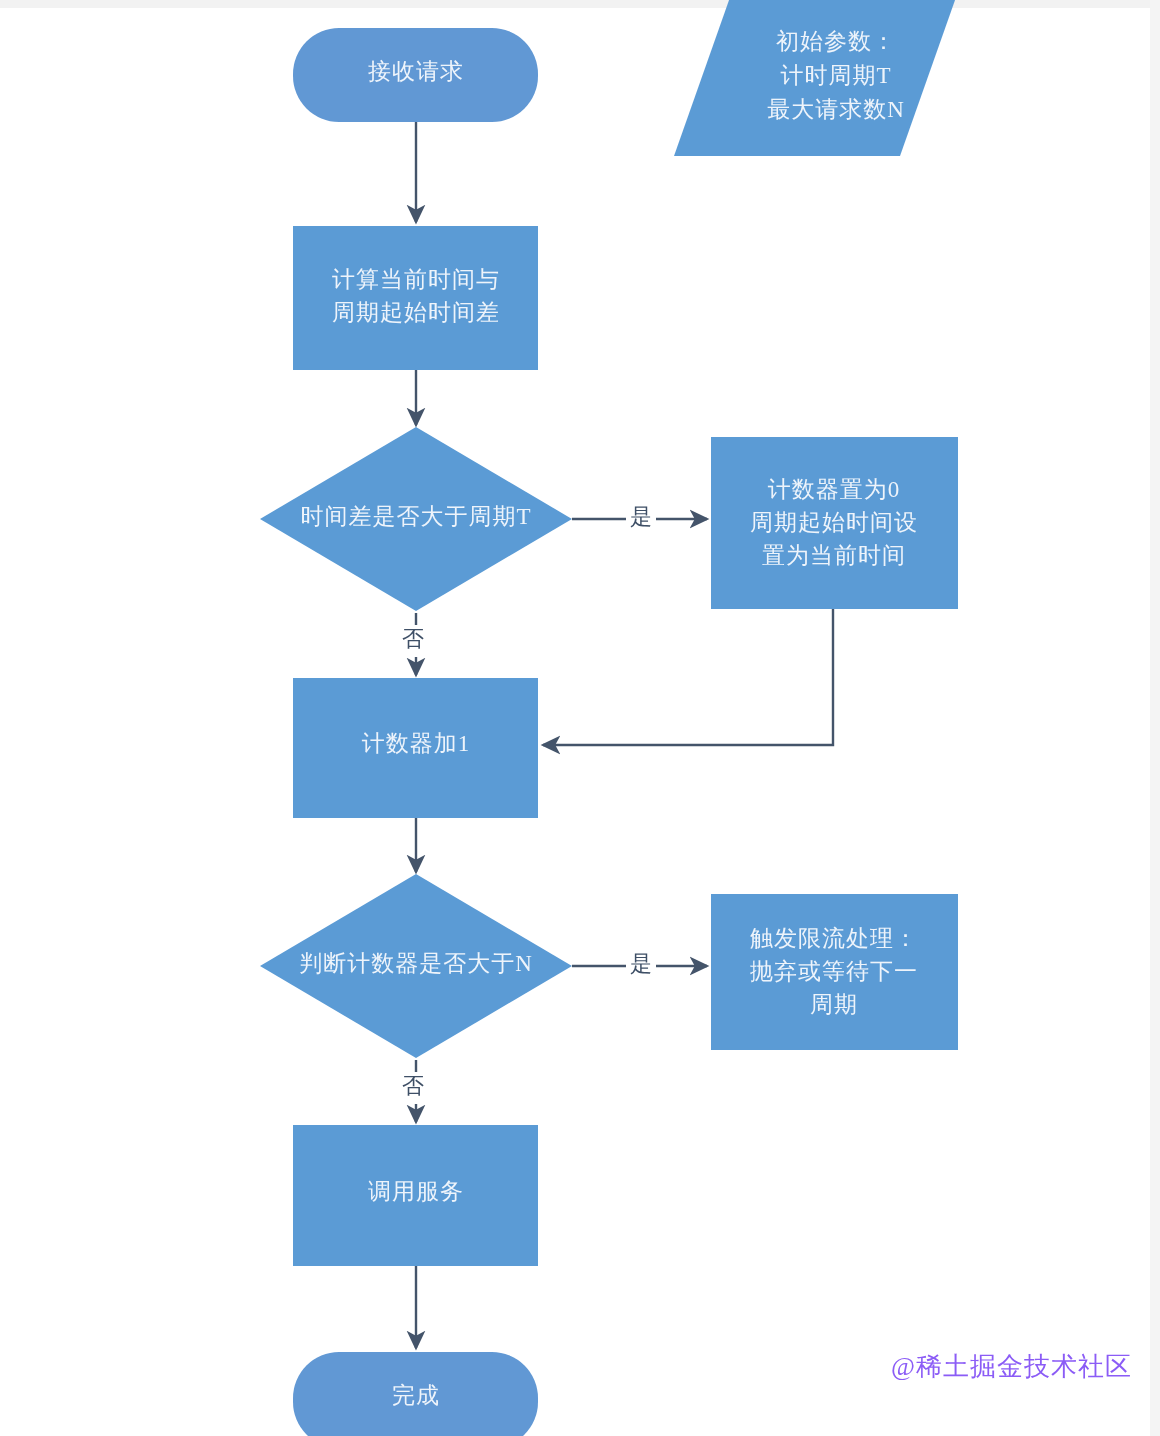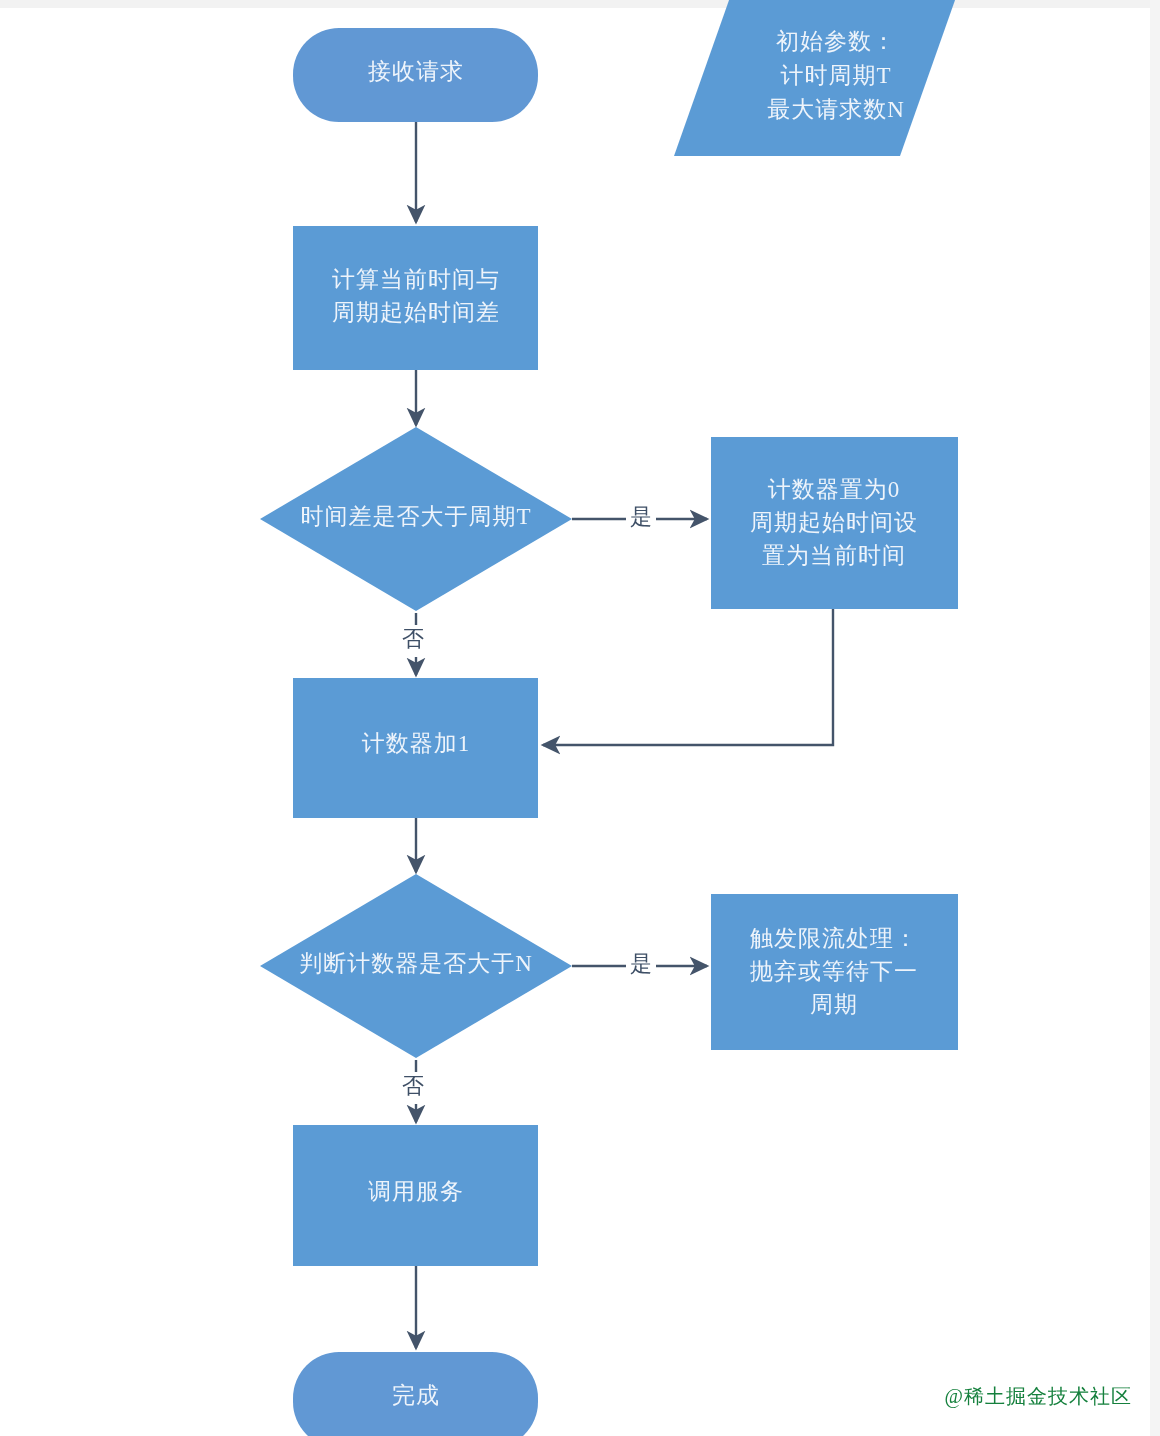--- a/index.html
+++ b/index.html
@@ -51,23 +51,23 @@
   .edge-label {
     fill: #3e4f66;
     font-family: "Liberation Serif", "DejaVu Serif", serif;
     font-size: 22px;
     text-anchor: middle;
     dominant-baseline: middle;
   }
   .watermark {
     position: absolute;
     right: 28px;
-    bottom: 26px;
-    color: #15803d;
-    font-size: 20px;
+    bottom: 52px;
+    color: #8b5cf6;
+    font-size: 26px;
     font-family: "Liberation Serif", "DejaVu Serif", serif;
     letter-spacing: 1px;
     white-space: nowrap;
     user-select: none;
   }
 </style>
 </head>
 <body>
 
 <div id="canvas">

